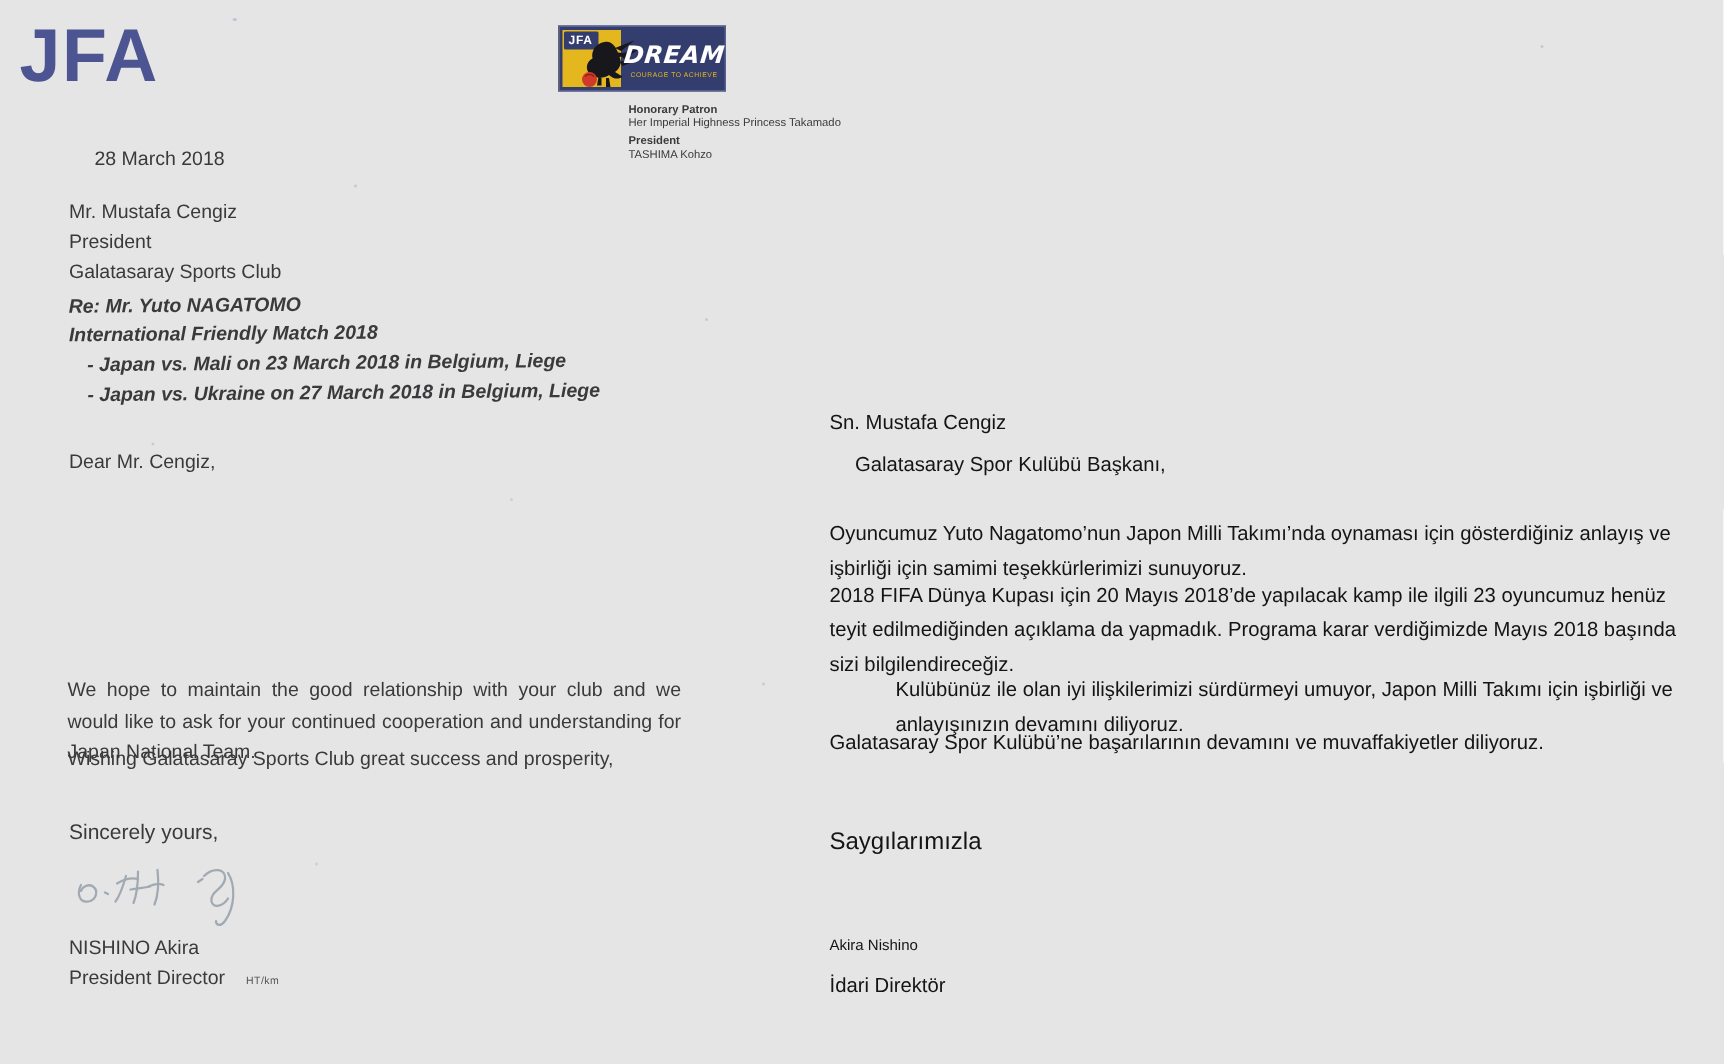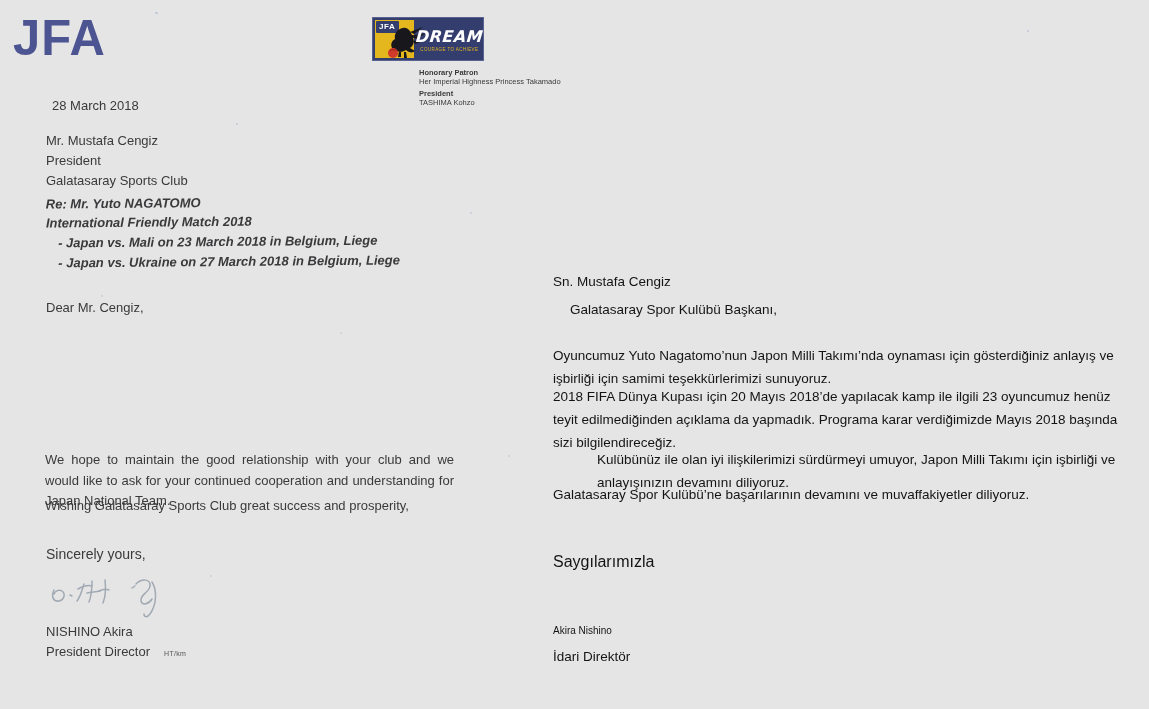--- a/index.html
+++ b/index.html
@@ -10,21 +10,21 @@
 
   
   .scan { position:absolute; left:0; top:0; width:540px; height:709px; color:#3a3a3c; }
 
   .jfa-logo {
     position:absolute; left:13px; top:10px;
     font-size:49px; font-weight:bold; letter-spacing:1px;
     color:#4d5492; transform:scaleY(1.02);
   }
 
-  .scan-date { position:absolute; left:52px; top:98px; font-size:13px; }
+  .scan-date { position:absolute; left:63px; top:98px; font-size:13px; }
 
   .recipient-block { position:absolute; left:46px; top:131px; font-size:13px; line-height:20px; }
 
   .subject-block {
     position:absolute; left:46px; top:193px; font-size:13px; line-height:19px;
     font-weight:bold; font-style:italic; transform:rotate(-0.5deg);
   }
   .subject-block .match-item { margin-left:12px; margin-top:1px; }
 
   .salutation { position:absolute; left:46px; top:300px; font-size:13px; }

